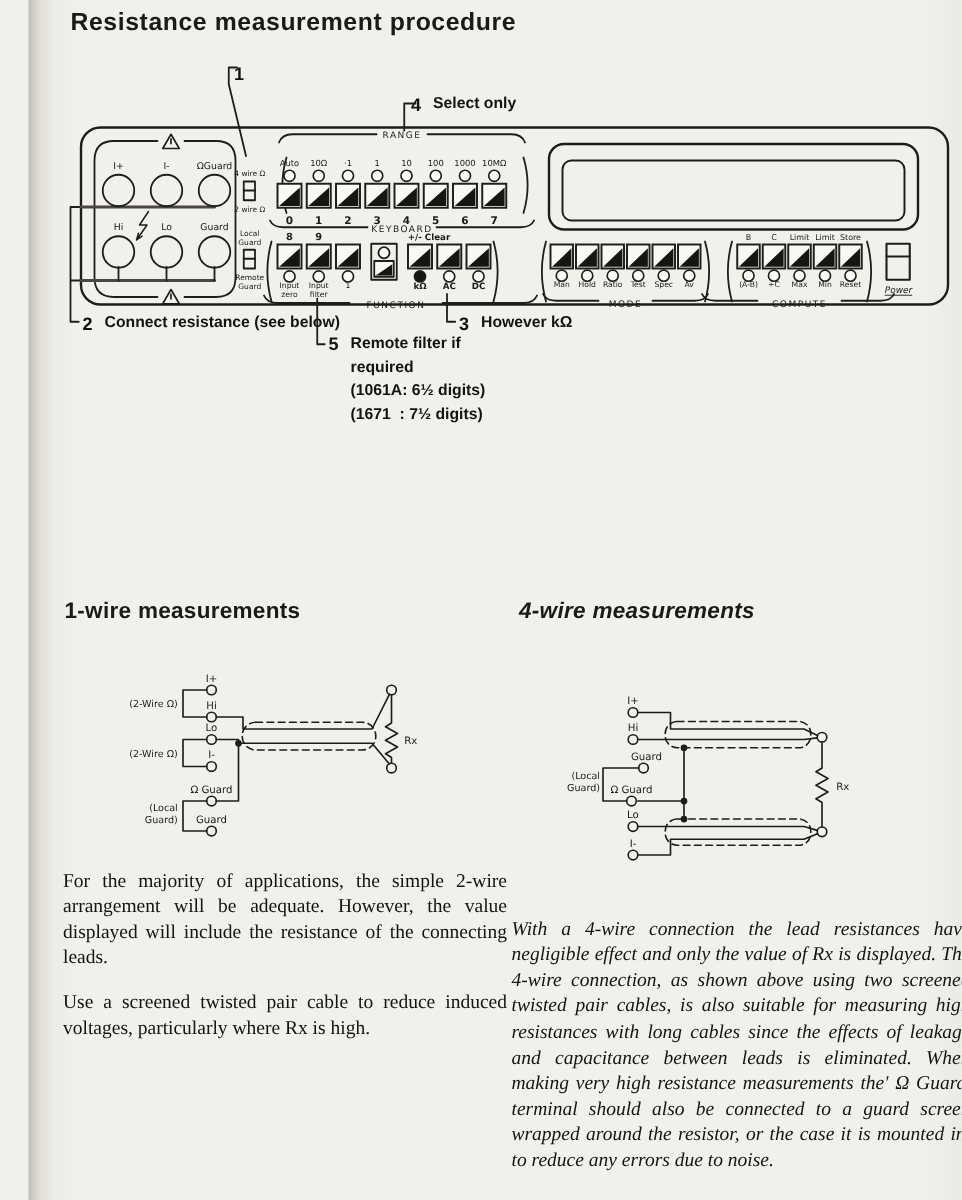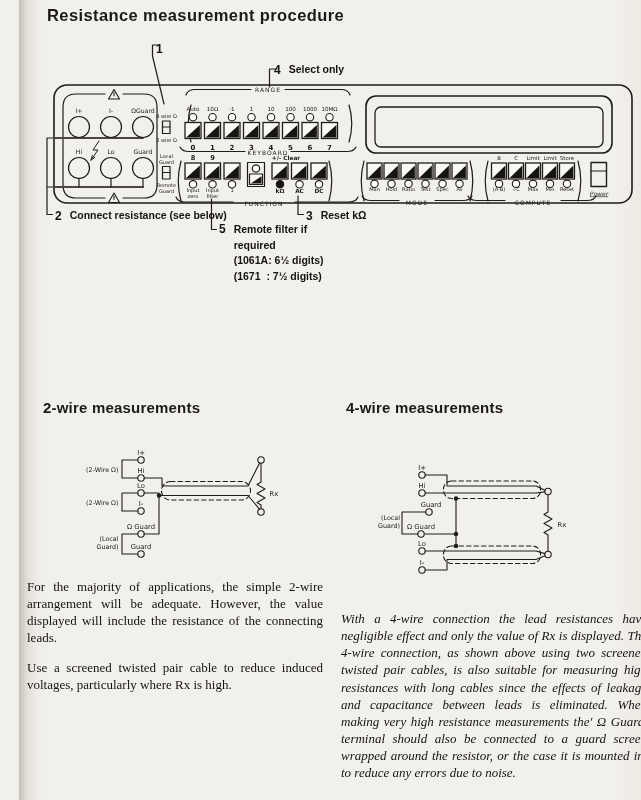--- a/index.html
+++ b/index.html
@@ -2,28 +2,28 @@
 <html><head>
 <meta charset="utf-8">
 <style>
   html,body{margin:0;padding:0;}
   body{width:641px;height:800px;background:#f2f0ea;}
   .page{position:relative;width:641px;height:800px;overflow:hidden;color:#1c1a17;
         background:linear-gradient(90deg,#c2bfb9 0px,#e2dfd9 8px,#eeece6 18px,#f2f0ea 32px,#f2f0ea 93%,#e9e6e0 100%);margin-left:19px;}
   h1{position:absolute;left:28px;top:6px;margin:0;font:bold 16.5px "Liberation Sans",sans-serif;letter-spacing:.4px;}
   h2{position:absolute;margin:0;font:bold 15px "Liberation Sans",sans-serif;letter-spacing:.2px;}
   .h2-two{left:24px;top:399px;}
-  .h2-four{left:327px;top:399px;}
+  .h2-four{left:327px;top:399px;font-style:italic;}
   .svg-abs{position:absolute;}
   .co{position:absolute;display:flex;gap:8px;font:bold 10.5px "Liberation Sans",sans-serif;color:#15130f;}
   .co-num{font-size:12px;line-height:14px;}
   .co-line{display:block;line-height:15.5px;white-space:pre;}
   .col{position:absolute;font:13px "Liberation Serif",serif;line-height:1.32;text-align:justify;color:#15130f;}
   .col p{margin:0 0 12px 0;}
-  .col-left{left:8px;top:578px;width:296px;}
+  .col-left{left:23px;top:578px;width:296px;}
   .col-right{left:322px;top:610px;width:306px;font-style:italic;}
   svg text{font-family:"DejaVu Sans",sans-serif;fill:#1c1a17;}
 </style>
 </head>
 <body>
 
 <div class="page">
 
   <h1>Resistance measurement procedure</h1>
 
@@ -33,21 +33,21 @@
   <div class="co" style="left:255px;top:63px">
     <span class="co-num">4</span>
     <span>Select only</span>
   </div>
   <div class="co" style="left:36px;top:209px">
     <span class="co-num">2</span>
     <span>Connect resistance (see below)</span>
   </div>
   <div class="co" style="left:287px;top:209px">
     <span class="co-num">3</span>
-    <span>Reset kΩ</span>
+    <span>However kΩ</span>
   </div>
   <div class="co" style="left:200px;top:222px">
     <span class="co-num">5</span>
     <span>
       <span class="co-line">Remote filter if</span>
       <span class="co-line">required</span>
       <span class="co-line">(1061A: 6½ digits)</span>
       <span class="co-line">(1671  : 7½ digits)</span>
     </span>
   </div>
@@ -297,21 +297,21 @@
         <text x="548" y="160.2" font-size="5.3" text-anchor="middle">Store</text>
         <g>
           <rect x="540.5" y="163" width="15" height="16" fill="#faf8f3" stroke="#1f1d19" stroke-width="1.3"></rect>
           <path d="M541.6,177.9 L554.4,177.9 L554.4,165.5 Z" fill="#17150f"></path>
         </g>
         <circle cx="548" cy="183.8" r="3.7" fill="#fcfbf7" stroke="#1f1d19" stroke-width="1.1"></circle>
         <text x="548" y="191.2" font-size="5.1" text-anchor="middle">Reset</text>
       </g>
   </svg>
 
-  <h2 class="h2-two">2-wire measurements</h2>
+  <h2 class="h2-two">1-wire measurements</h2>
   <h2 class="h2-four">4-wire measurements</h2>
 
   <svg class="svg-abs" style="left:0;top:430px;width:641px;height:160px" viewBox="0 430 641 160">
     <g fill="none" stroke="#1f1d19" stroke-width="1.1" stroke-linecap="round" stroke-linejoin="round">
 
       <circle cx="122" cy="460" r="3.2"></circle>
       <circle cx="122" cy="478" r="3.2"></circle>
       <circle cx="122" cy="493" r="3.2"></circle>
       <circle cx="122" cy="511" r="3.2"></circle>
       <circle cx="122" cy="534" r="3.2"></circle>

